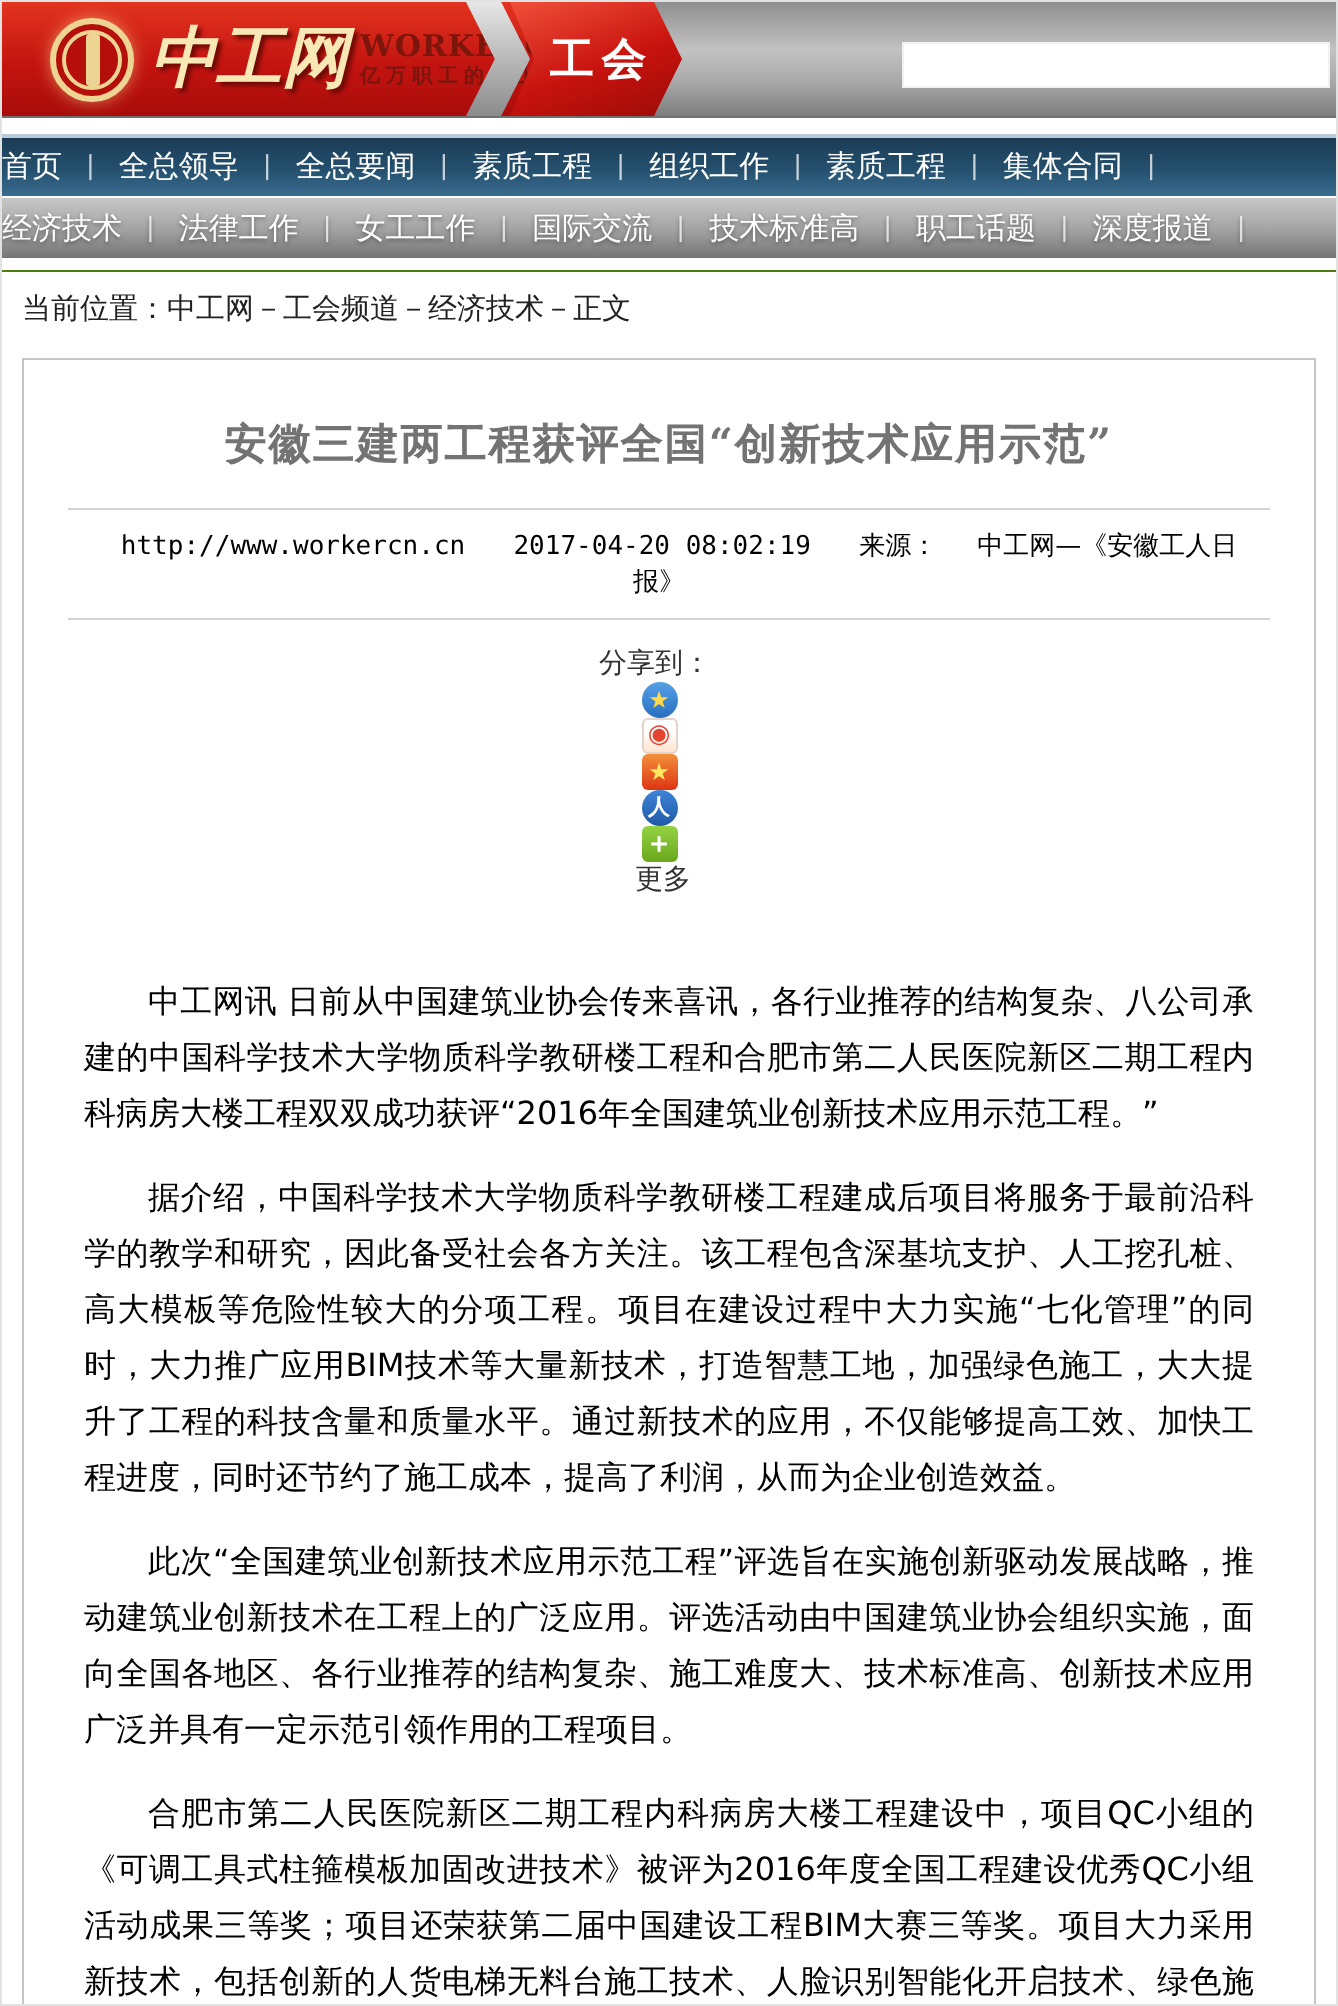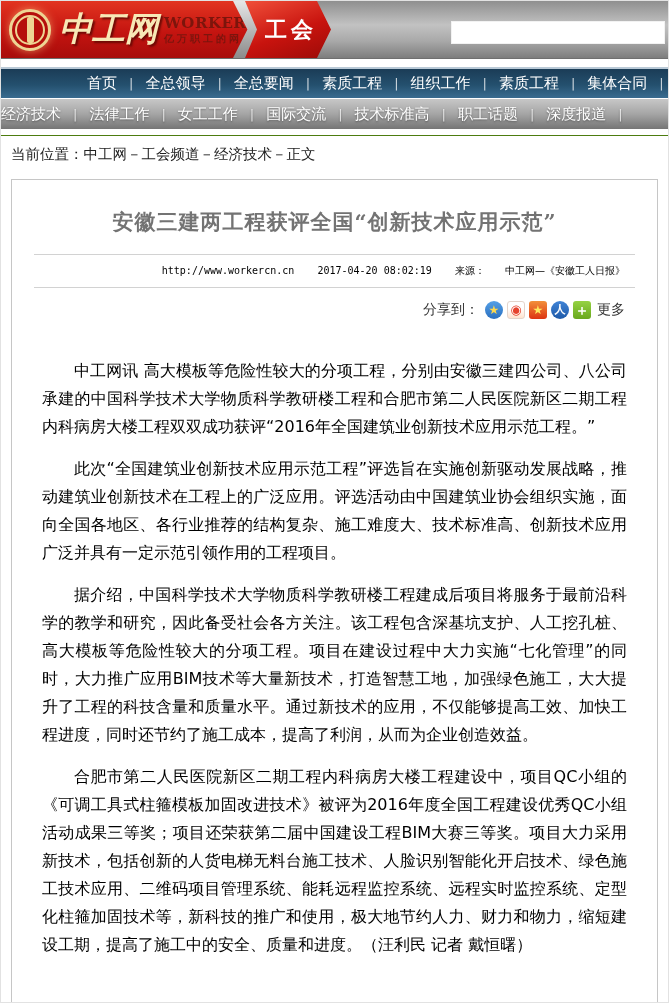--- a/index.html
+++ b/index.html
@@ -9,76 +9,76 @@
     font-family: "DejaVu Sans", "Liberation Sans", sans-serif;
     border: 1px solid #e2e2e2;
   }
 
   
   .header { position: relative; height: 58px;
     background: linear-gradient(180deg, #8f8f8f 0%, #c2c2c2 42%, #a9a9a9 70%, #7d7d7d 100%);
     border-bottom: 1px solid #6f6f6f; }
   .logo-area { position: absolute; left: 0; top: 0; width: 280px; height: 100%;
     background: linear-gradient(180deg, #e23420 0%, #c41410 55%, #a80d0b 100%);
-    display: flex; align-items: center; padding-left: 8px; text-align: right; }
+    display: flex; align-items: center; padding-left: 24px; text-align: right; }
   .emblem { position: relative; width: 42px; height: 42px; flex: 0 0 42px;
     border: 3px solid #eed493; border-radius: 50%; background: #b50f0b;
     box-shadow: 0 0 8px rgba(255, 214, 140, .55); }
   .emblem-inner { position: absolute; inset: 3px; border: 2px solid #eed493; border-radius: 50%; }
   .emblem-bar { position: absolute; left: 50%; top: 5px; bottom: 5px; width: 7px;
     margin-left: -3.5px; background: #eed493; border-radius: 2px; }
   .site-name { font-family: "DejaVu Serif", "Liberation Serif", serif;
     font-size: 33px; font-weight: bold; font-style: italic; color: #f7e8b6;
     margin: 0 6px 0 8px; text-shadow: 2px 2px 2px #6d0a05; white-space: nowrap; }
   .logo-text-col { display: flex; flex-direction: column; line-height: 1.25; min-width: 0; }
   .domain { font-family: "DejaVu Serif", "Liberation Serif", serif; font-weight: bold;
     font-size: 15px; color: #7c150c; letter-spacing: .5px; white-space: nowrap; }
   .tagline { font-size: 10px; font-weight: bold; letter-spacing: 3px;
     color: rgba(92, 22, 14, .68); white-space: nowrap; }
   .chevron-silver { position: absolute; left: 232px; top: 0; width: 32px; height: 100%;
     background: linear-gradient(180deg, #e6e6e6, #8b8b8b);
     clip-path: polygon(0 0, 55% 0, 100% 50%, 55% 100%, 0 100%, 45% 50%); }
-  .tab-union { position: absolute; left: 244px; top: 0; width: 86px; height: 100%;
+  .tab-union { position: absolute; left: 254px; top: 0; width: 86px; height: 100%;
     background: linear-gradient(160deg, #f0503a 0%, #c8130e 55%, #9c0b08 100%);
     clip-path: polygon(0 0, calc(100% - 14px) 0, 100% 50%, calc(100% - 14px) 100%, 0 100%, 12px 50%);
     display: flex; align-items: center; justify-content: center;
     color: #fff; font-size: 22px; font-weight: bold; letter-spacing: 4px;
     padding-left: 6px; cursor: pointer; }
   .search-input { position: absolute; right: 3px; top: 20px; width: 214px; height: 23px;
     background: #fff; border: 1px solid #f2f2f2; outline: none; padding: 0 6px; font-size: 13px; }
 
   
   .nav-gap { height: 8px; background: #fff; }
   .nav { height: 31px; white-space: nowrap; overflow: hidden; display: flex; align-items: center; }
   .nav-primary { background: linear-gradient(180deg, #1b3c56 0%, #24506e 55%, #3a6c90 100%);
-    border-top: 2px solid #b9c9d6; padding-left: 86px; }
+    border-top: 2px solid #b9c9d6; }
   .nav-secondary { background: linear-gradient(180deg, #c7c7c7 0%, #a5a5a5 50%, #757575 100%);
     border-top: 1px solid #fff; }
   .nav a { color: #fff; text-decoration: none; font-size: 15px; }
   .nav-secondary a { text-shadow: 0 1px 2px rgba(40,40,40,.55); }
   .nav .sep { color: rgba(255,255,255,.75); padding: 0 12px; font-size: 13px; }
   .nav-secondary .sep { text-shadow: 0 1px 2px rgba(40,40,40,.45); }
 
   
   .breadcrumb { border-top: 1px solid #4d7c0f; margin-top: 6px; padding: 9px 0 9px 10px;
     font-size: 14.5px; color: #222; }
   .breadcrumb a { color: #222; text-decoration: none; }
 
   
   .article { margin: 6px 10px 0 10px; border: 1px solid #c6c6c6; background: #fff;
     padding: 10px 22px 30px 22px; min-height: 830px; }
   .article h1 { text-align: center; font-size: 21px; font-weight: bold; color: #737373;
     font-family: "DejaVu Serif", "Liberation Serif", serif;
     margin: 18px 0 18px; letter-spacing: 1px; }
   .meta { border-top: 1px solid #d2d2d2; border-bottom: 1px solid #d2d2d2;
-    text-align: right; padding: 9px 0; font-size: 10px; color: #000; margin-top: 16px; }
+    text-align: center; padding: 9px 0; font-size: 13px; color: #000; margin-top: 16px; }
   .meta .mono { font-family: "DejaVu Sans Mono", "Liberation Mono", monospace; }
   .meta span { margin: 0 10px; }
   .share { display: flex; justify-content: flex-end; align-items: center;
-    padding: 13px 10px 24px 0; font-size: 14px; color: #333; }
+    padding: 13px 10px 24px 0; font-size: 14px; color: #333; flex-direction: column; }
   .share .share-label { margin-right: 4px; }
   .si { display: inline-block; width: 18px; height: 18px; margin: 0 2px;
     text-align: center; line-height: 18px; font-size: 12px; cursor: pointer; overflow: hidden; }
   .si-qzone { border-radius: 50%; background: linear-gradient(180deg, #55a0e6, #2a6fc0); color: #ffd84d; }
   .si-weibo { border-radius: 3px; background: linear-gradient(180deg, #ffffff 40%, #ffe3cf);
     border: 1px solid #e3d4cb; color: #e6432e; line-height: 16px; font-size: 13px; }
   .si-tencent { border-radius: 3px; background: linear-gradient(180deg, #f2903a, #dd3412); color: #ffe95e; }
   .si-renren { border-radius: 50%; background: linear-gradient(180deg, #3f83d6, #1f5aa8);
     color: #fff; font-size: 11px; font-weight: bold; }
   .si-more { border-radius: 3px; background: linear-gradient(180deg, #95d243, #69a81d);
@@ -166,21 +166,21 @@
       <span class="share-label">分享到：</span>
       <span class="si si-qzone">★</span>
       <span class="si si-weibo">◉</span>
       <span class="si si-tencent">★</span>
       <span class="si si-renren">人</span>
       <span class="si si-more">＋</span>
       <span class="more-label">更多</span>
     </div>
 
     <div class="body-text">
-      <p>中工网讯 高大模板等危险性较大的分项工程，分别由安徽三建四公司、八公司承建的中国科学技术大学物质科学教研楼工程和合肥市第二人民医院新区二期工程内科病房大楼工程双双成功获评“2016年全国建筑业创新技术应用示范工程。”</p>
+      <p>中工网讯 日前从中国建筑业协会传来喜讯，各行业推荐的结构复杂、八公司承建的中国科学技术大学物质科学教研楼工程和合肥市第二人民医院新区二期工程内科病房大楼工程双双成功获评“2016年全国建筑业创新技术应用示范工程。”</p>
+      <p>据介绍，中国科学技术大学物质科学教研楼工程建成后项目将服务于最前沿科学的教学和研究，因此备受社会各方关注。该工程包含深基坑支护、人工挖孔桩、高大模板等危险性较大的分项工程。项目在建设过程中大力实施“七化管理”的同时，大力推广应用BIM技术等大量新技术，打造智慧工地，加强绿色施工，大大提升了工程的科技含量和质量水平。通过新技术的应用，不仅能够提高工效、加快工程进度，同时还节约了施工成本，提高了利润，从而为企业创造效益。</p>
       <p>此次“全国建筑业创新技术应用示范工程”评选旨在实施创新驱动发展战略，推动建筑业创新技术在工程上的广泛应用。评选活动由中国建筑业协会组织实施，面向全国各地区、各行业推荐的结构复杂、施工难度大、技术标准高、创新技术应用广泛并具有一定示范引领作用的工程项目。</p>
-      <p>据介绍，中国科学技术大学物质科学教研楼工程建成后项目将服务于最前沿科学的教学和研究，因此备受社会各方关注。该工程包含深基坑支护、人工挖孔桩、高大模板等危险性较大的分项工程。项目在建设过程中大力实施“七化管理”的同时，大力推广应用BIM技术等大量新技术，打造智慧工地，加强绿色施工，大大提升了工程的科技含量和质量水平。通过新技术的应用，不仅能够提高工效、加快工程进度，同时还节约了施工成本，提高了利润，从而为企业创造效益。</p>
       <p>合肥市第二人民医院新区二期工程内科病房大楼工程建设中，项目QC小组的《可调工具式柱箍模板加固改进技术》被评为2016年度全国工程建设优秀QC小组活动成果三等奖；项目还荣获第二届中国建设工程BIM大赛三等奖。项目大力采用新技术，包括创新的人货电梯无料台施工技术、人脸识别智能化开启技术、绿色施工技术应用、二维码项目管理系统、能耗远程监控系统、远程实时监控系统、定型化柱箍加固技术等，新科技的推广和使用，极大地节约人力、财力和物力，缩短建设工期，提高了施工中的安全、质量和进度。（汪利民 记者 戴恒曙）</p>
     </div>
 
   </div>
 
 </div>
 
 </body></html>

